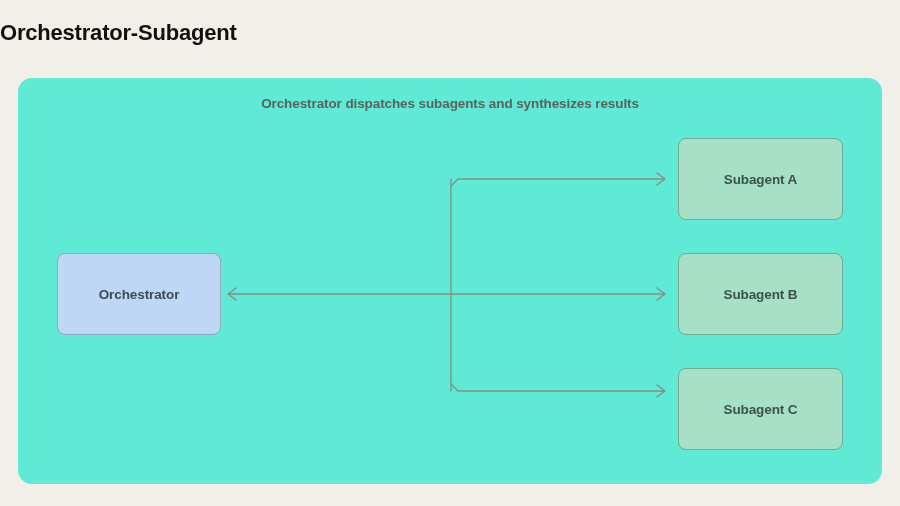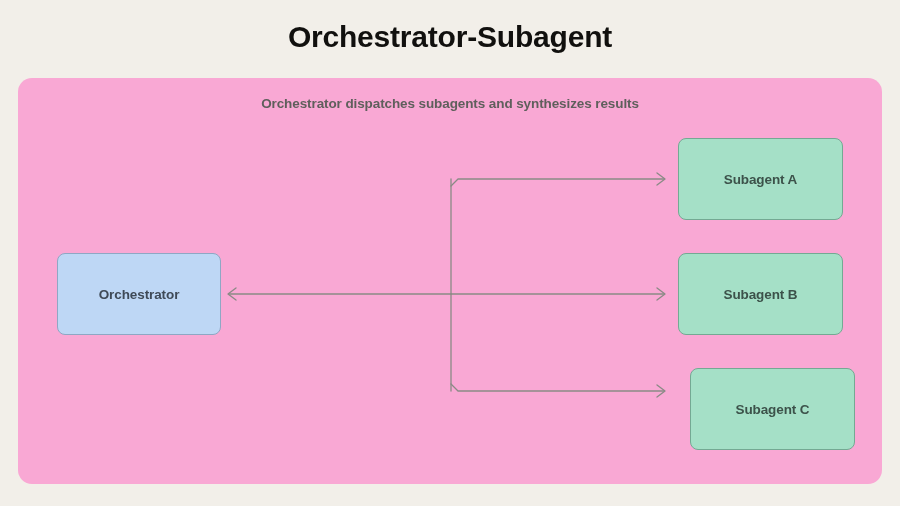--- a/index.html
+++ b/index.html
@@ -16,33 +16,32 @@
   }
   .page {
     position: absolute;
     inset: 0;
   }
   .title {
     position: absolute;
     top: 20px;
     left: 0;
     width: 900px;
-    text-align: center;
-    font-size: 30px;
+    font-size: 22px;
     font-weight: bold;
     color: #11100e;
     letter-spacing: -0.2px;
   }
   .card {
     position: absolute;
     left: 18px;
     top: 78px;
     width: 864px;
     height: 406px;
-    background: #f9a8d4;
+    background: #5eead4;
     border-radius: 14px;
   }
   .subtitle {
     position: absolute;
     left: 0;
     top: 18px;
     width: 864px;
     text-align: center;
     font-size: 13.5px;
     font-weight: bold;
@@ -72,21 +71,21 @@
   .node-subagent {
     left: 660px;
     width: 165px;
     height: 82px;
     background: #a5e0c7;
     border: 1px solid #74a993;
     color: #3c524a;
   }
   .node-subagent-a { top: 60px; }
   .node-subagent-b { top: 175px; text-align: right; }
-  .node-subagent-c { top: 290px; margin-left: 12px; }
+  .node-subagent-c { top: 290px; }
   .edges {
     position: absolute;
     left: 0;
     top: 0;
     width: 864px;
     height: 406px;
     pointer-events: none;
   }
 </style>
 </head>

